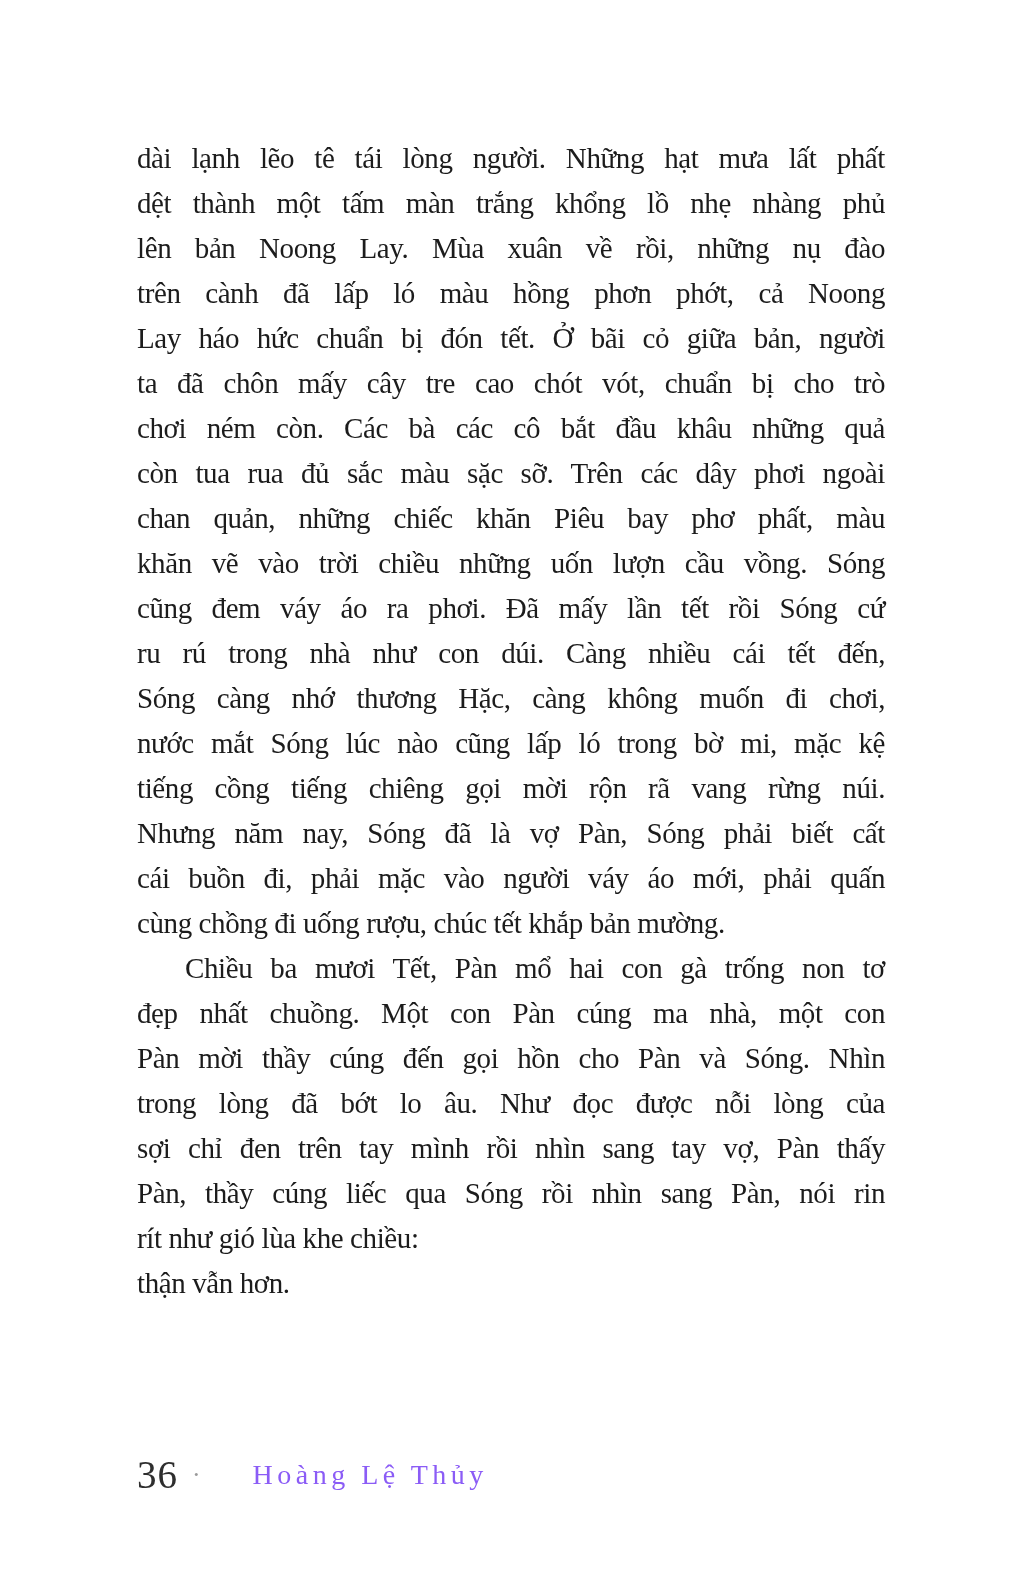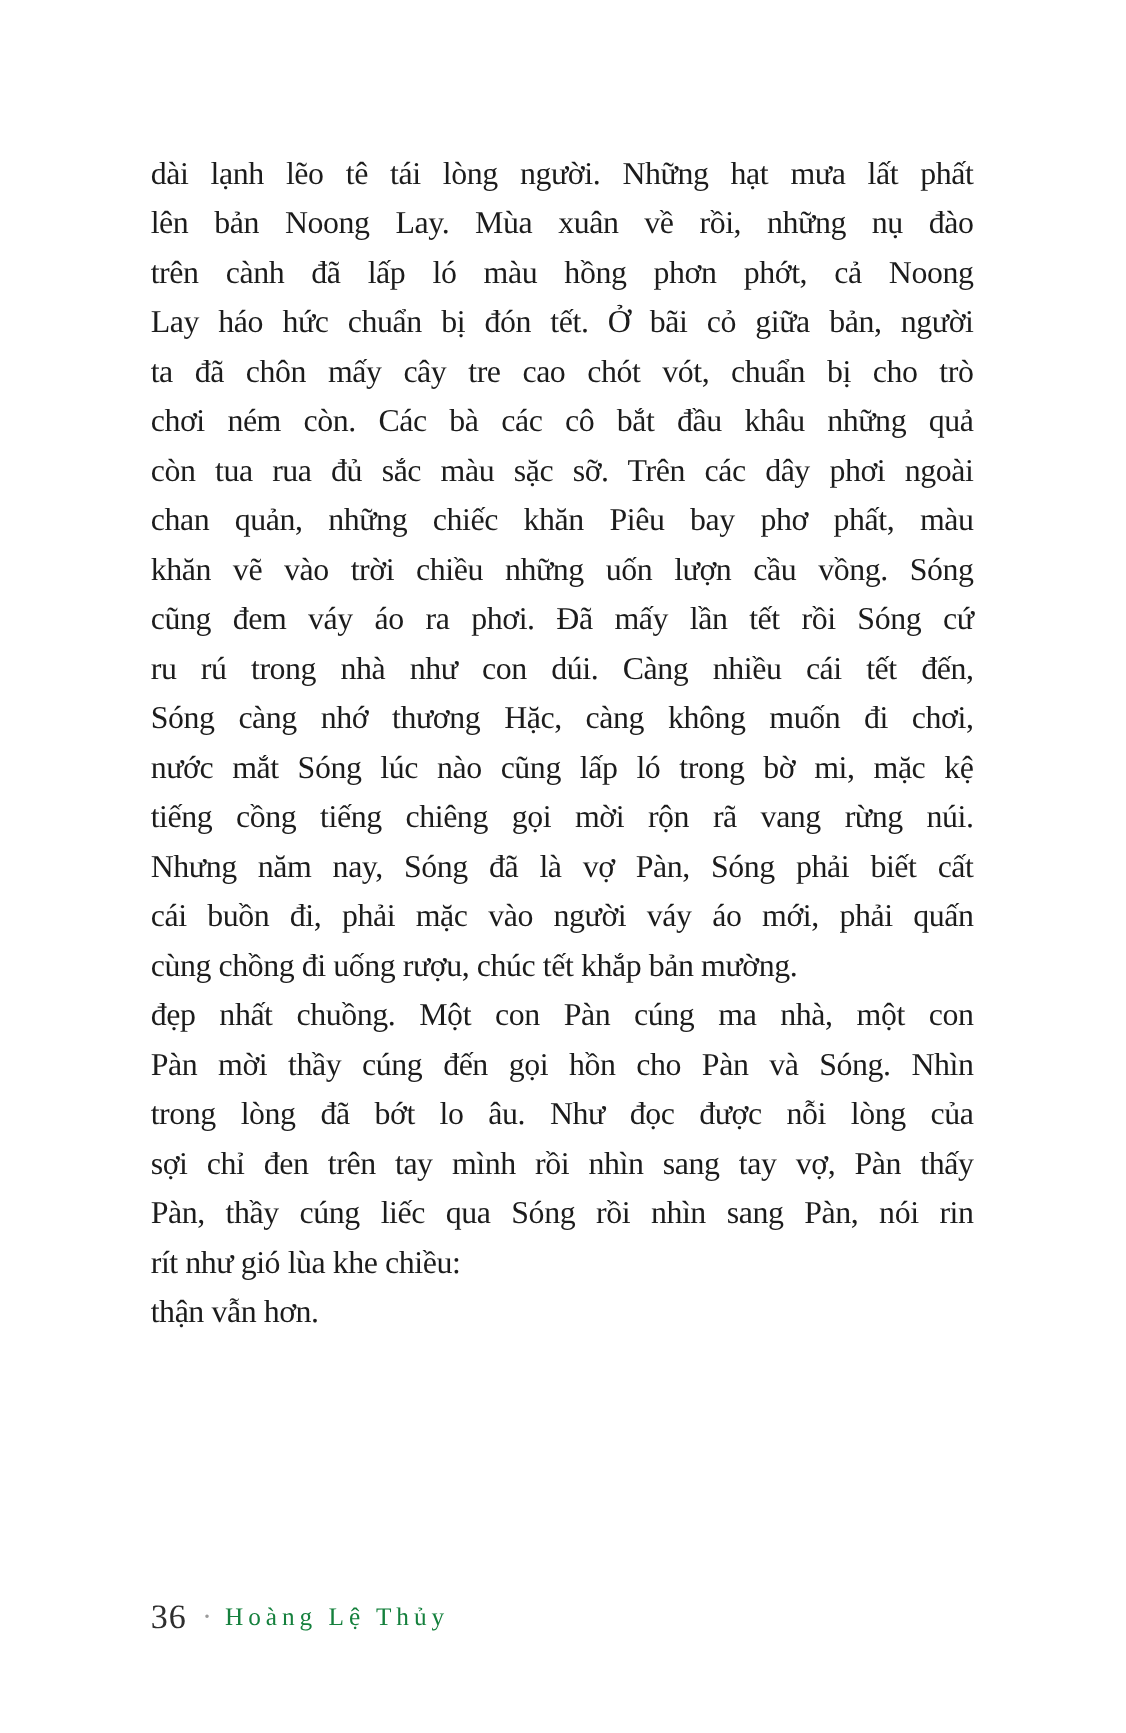--- a/index.html
+++ b/index.html
@@ -39,57 +39,60 @@
   .footer {
     position: absolute;
     left: 137px;
     top: 1452px;
     width: 748px;
     display: flex;
     align-items: center;
     color: #2e2e2e;
   }
   .footer .page-num {
-    font-size: 31px;
+    font-size: 39px;
     letter-spacing: 1px;
   }
   .footer .sep {
     font-size: 13px;
     color: #9a9a9a;
     margin: 0 14px 0 16px;
   }
   .footer .author {
-    font-size: 23px;
+    font-size: 28px;
     letter-spacing: 4.5px;
-    color: #15803d;
+    color: #8b5cf6;
+    margin-left: 40px;
   }
 </style>
 </head>
 <body>
 
 <div class="page">
 
   <div class="text-block">
       <div class="line">dài lạnh lẽo tê tái lòng người. Những hạt mưa lất phất</div>
+      <div class="line">dệt thành một tấm màn trắng khổng lồ nhẹ nhàng phủ</div>
       <div class="line">lên bản Noong Lay. Mùa xuân về rồi, những nụ đào</div>
       <div class="line">trên cành đã lấp ló màu hồng phơn phớt, cả Noong</div>
       <div class="line">Lay háo hức chuẩn bị đón tết. Ở bãi cỏ giữa bản, người</div>
       <div class="line">ta đã chôn mấy cây tre cao chót vót, chuẩn bị cho trò</div>
       <div class="line">chơi ném còn. Các bà các cô bắt đầu khâu những quả</div>
       <div class="line">còn tua rua đủ sắc màu sặc sỡ. Trên các dây phơi ngoài</div>
       <div class="line">chan quản, những chiếc khăn Piêu bay phơ phất, màu</div>
       <div class="line">khăn vẽ vào trời chiều những uốn lượn cầu vồng. Sóng</div>
       <div class="line">cũng đem váy áo ra phơi. Đã mấy lần tết rồi Sóng cứ</div>
       <div class="line">ru rú trong nhà như con dúi. Càng nhiều cái tết đến,</div>
       <div class="line">Sóng càng nhớ thương Hặc, càng không muốn đi chơi,</div>
       <div class="line">nước mắt Sóng lúc nào cũng lấp ló trong bờ mi, mặc kệ</div>
       <div class="line">tiếng cồng tiếng chiêng gọi mời rộn rã vang rừng núi.</div>
       <div class="line">Nhưng năm nay, Sóng đã là vợ Pàn, Sóng phải biết cất</div>
       <div class="line">cái buồn đi, phải mặc vào người váy áo mới, phải quấn</div>
       <div class="line last">cùng chồng đi uống rượu, chúc tết khắp bản mường.</div>
+      <div class="line indent">Chiều ba mươi Tết, Pàn mổ hai con gà trống non tơ</div>
       <div class="line">đẹp nhất chuồng. Một con Pàn cúng ma nhà, một con</div>
       <div class="line">Pàn mời thầy cúng đến gọi hồn cho Pàn và Sóng. Nhìn</div>
       <div class="line">trong lòng đã bớt lo âu. Như đọc được nỗi lòng của</div>
       <div class="line">sợi chỉ đen trên tay mình rồi nhìn sang tay vợ, Pàn thấy</div>
       <div class="line">Pàn, thầy cúng liếc qua Sóng rồi nhìn sang Pàn, nói rin</div>
       <div class="line last">rít như gió lùa khe chiều:</div>
       <div class="line last">thận vẫn hơn.</div>
     </div>
 
   <div class="footer">

